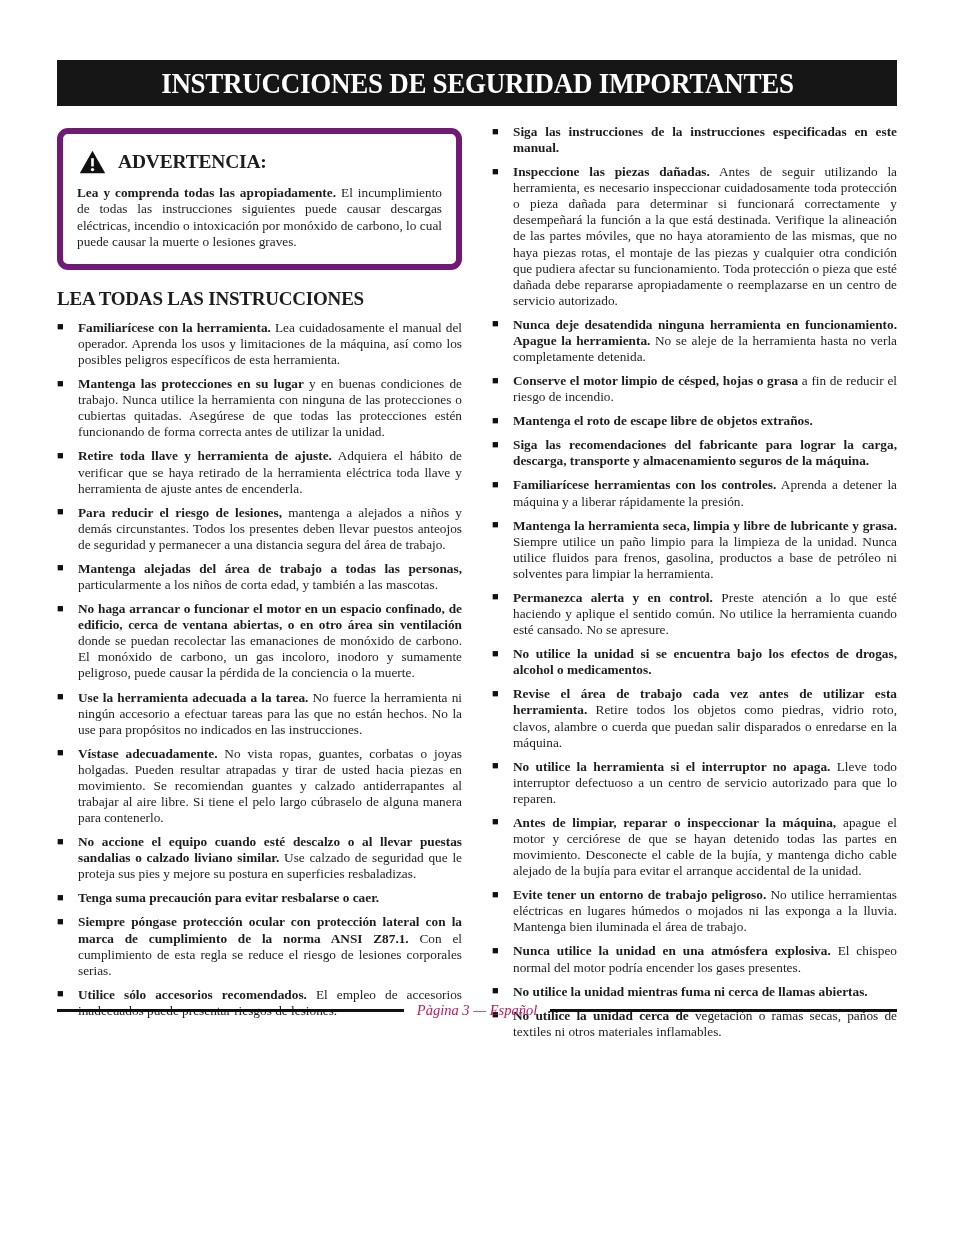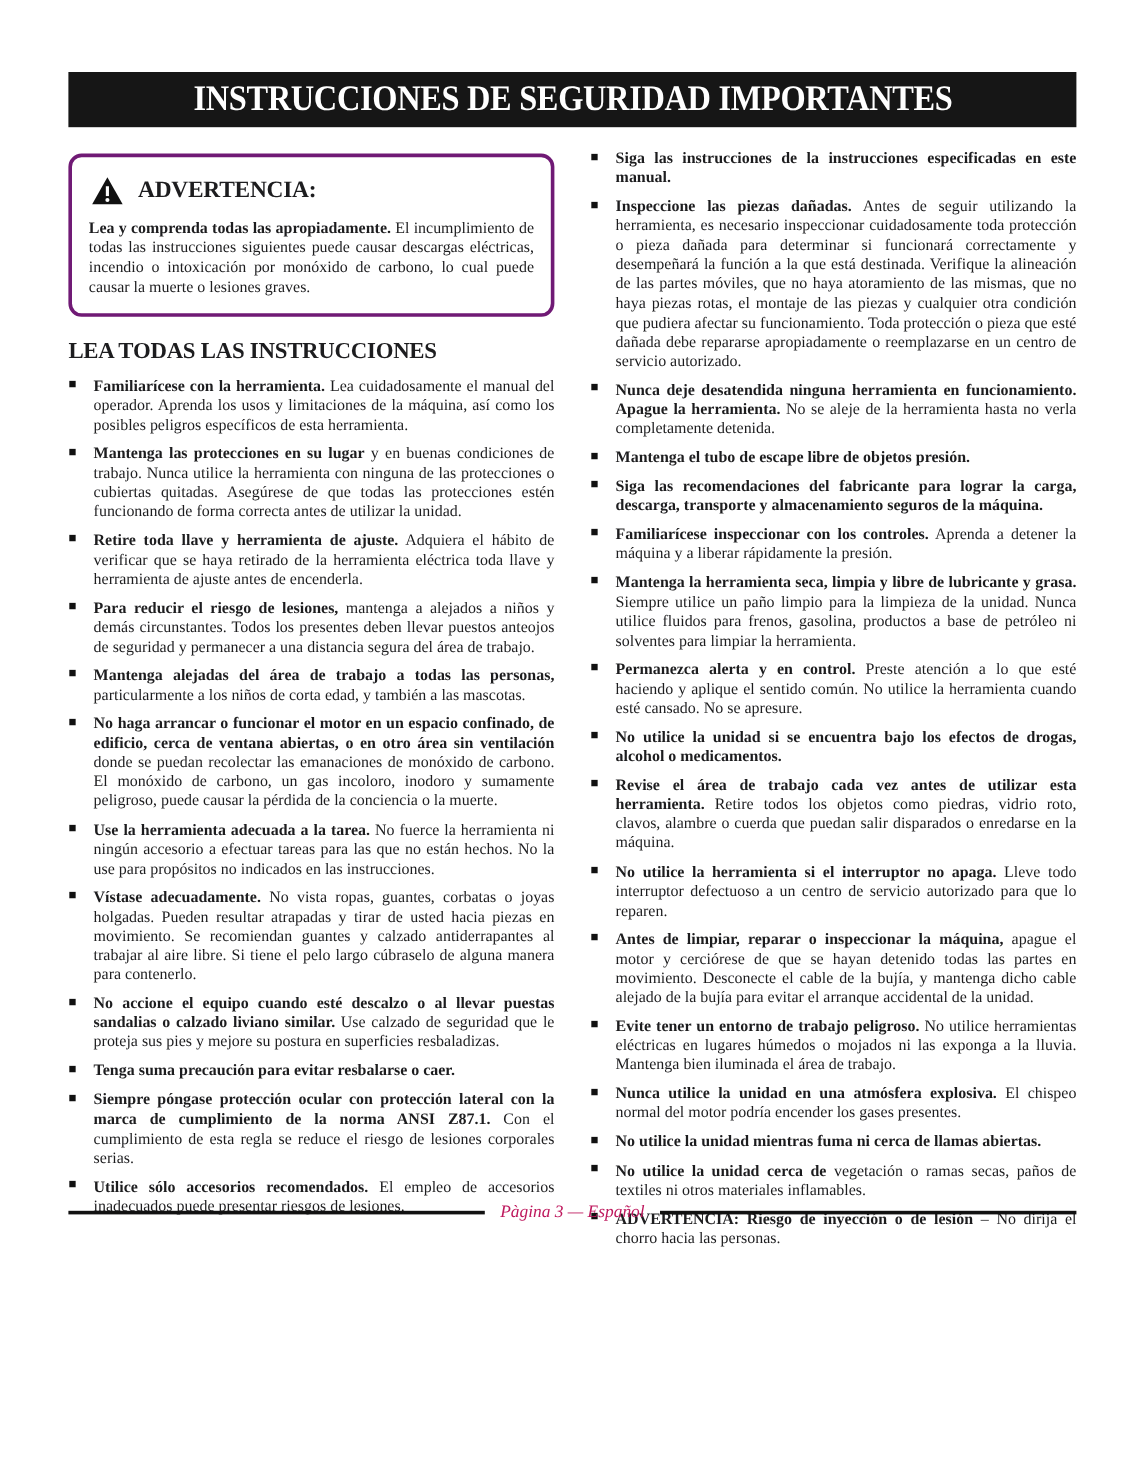--- a/index.html
+++ b/index.html
@@ -13,21 +13,21 @@
   }
   .titlebar span{
     font-size:30px;font-weight:700;white-space:nowrap;
     transform:scaleX(0.9);letter-spacing:-0.3px;
   }
   .columns{
     position:absolute;left:57px;top:124px;width:840px;
     display:grid;grid-template-columns:405px 405px;column-gap:30px;
   }
   .warnbox{
-    border:3px solid #701a75;border-radius:11px;
+    border:6px solid #701a75;border-radius:11px;
     padding:12px 14px 13px 14px;margin:4px 0 18px 0;
   }
   .warnhead{
     display:flex;align-items:center;gap:12px;
     font-size:19.5px;font-weight:700;margin:4px 0 11px 2px;letter-spacing:-0.2px;
   }
   .warnbox p{
     margin:0;font-size:13.3px;line-height:1.24;text-align:justify;
   }
   .sechead{
@@ -94,23 +94,24 @@
           <li><b>Siempre póngase protección ocular con protección lateral con la marca de cumplimiento de la norma ANSI Z87.1.</b><span> Con el cumplimiento de esta regla se reduce el riesgo de lesiones corporales serias.</span></li>
           <li><b>Utilice sólo accesorios recomendados.</b><span> El empleo de accesorios inadecuados puede presentar riesgos de lesiones.</span></li>
         </ul>
     </div>
 
     <div class="col-right">
       <ul class="blist">
           <li><b>Siga las instrucciones de la instrucciones especificadas en este manual.</b></li>
           <li><b>Inspeccione las piezas dañadas.</b><span> Antes de seguir utilizando la herramienta, es necesario inspeccionar cuidadosamente toda protección o pieza dañada para determinar si funcionará correctamente y desempeñará la función a la que está destinada. Verifique la alineación de las partes móviles, que no haya atoramiento de las mismas, que no haya piezas rotas, el montaje de las piezas y cualquier otra condición que pudiera afectar su funcionamiento. Toda protección o pieza que esté dañada debe repararse apropiadamente o reemplazarse en un centro de servicio autorizado.</span></li>
           <li><b>Nunca deje desatendida ninguna herramienta en funcionamiento. Apague la herramienta.</b><span> No se aleje de la herramienta hasta no verla completamente detenida.</span></li>
-          <li><b>Mantenga el tubo de escape libre de objetos presión.</b></li>
+          <li><b>Conserve el motor limpio de césped, hojas o grasa</b><span> a fin de reducir el riesgo de incendio.</span></li>
+          <li><b>Mantenga el roto de escape libre de objetos extraños.</b></li>
           <li><b>Siga las recomendaciones del fabricante para lograr la carga, descarga, transporte y almacenamiento seguros de la máquina.</b></li>
-          <li><b>Familiarícese inspeccionar con los controles.</b><span> Aprenda a detener la máquina y a liberar rápidamente la presión.</span></li>
+          <li><b>Familiarícese herramientas con los controles.</b><span> Aprenda a detener la máquina y a liberar rápidamente la presión.</span></li>
           <li><b>Mantenga la herramienta seca, limpia y libre de lubricante y grasa.</b><span> Siempre utilice un paño limpio para la limpieza de la unidad. Nunca utilice fluidos para frenos, gasolina, productos a base de petróleo ni solventes para limpiar la herramienta.</span></li>
           <li><b>Permanezca alerta y en control.</b><span> Preste atención a lo que esté haciendo y aplique el sentido común. No utilice la herramienta cuando esté cansado. No se apresure.</span></li>
           <li><b>No utilice la unidad si se encuentra bajo los efectos de drogas, alcohol o medicamentos.</b></li>
           <li><b>Revise el área de trabajo cada vez antes de utilizar esta herramienta.</b><span> Retire todos los objetos como piedras, vidrio roto, clavos, alambre o cuerda que puedan salir disparados o enredarse en la máquina.</span></li>
           <li><b>No utilice la herramienta si el interruptor no apaga.</b><span> Lleve todo interruptor defectuoso a un centro de servicio autorizado para que lo reparen.</span></li>
           <li><b>Antes de limpiar, reparar o inspeccionar la máquina,</b><span> apague el motor y cerciórese de que se hayan detenido todas las partes en movimiento. Desconecte el cable de la bujía, y mantenga dicho cable alejado de la bujía para evitar el arranque accidental de la unidad.</span></li>
           <li><b>Evite tener un entorno de trabajo peligroso.</b><span> No utilice herramientas eléctricas en lugares húmedos o mojados ni las exponga a la lluvia. Mantenga bien iluminada el área de trabajo.</span></li>
           <li><b>Nunca utilice la unidad en una atmósfera explosiva.</b><span> El chispeo normal del motor podría encender los gases presentes.</span></li>
           <li><b>No utilice la unidad mientras fuma ni cerca de llamas abiertas.</b></li>
           <li><b>No utilice la unidad cerca de</b><span> vegetación o ramas secas, paños de textiles ni otros materiales inflamables.</span></li>

